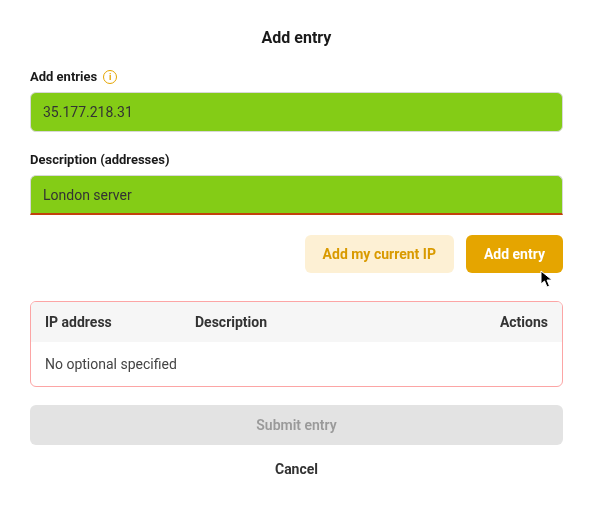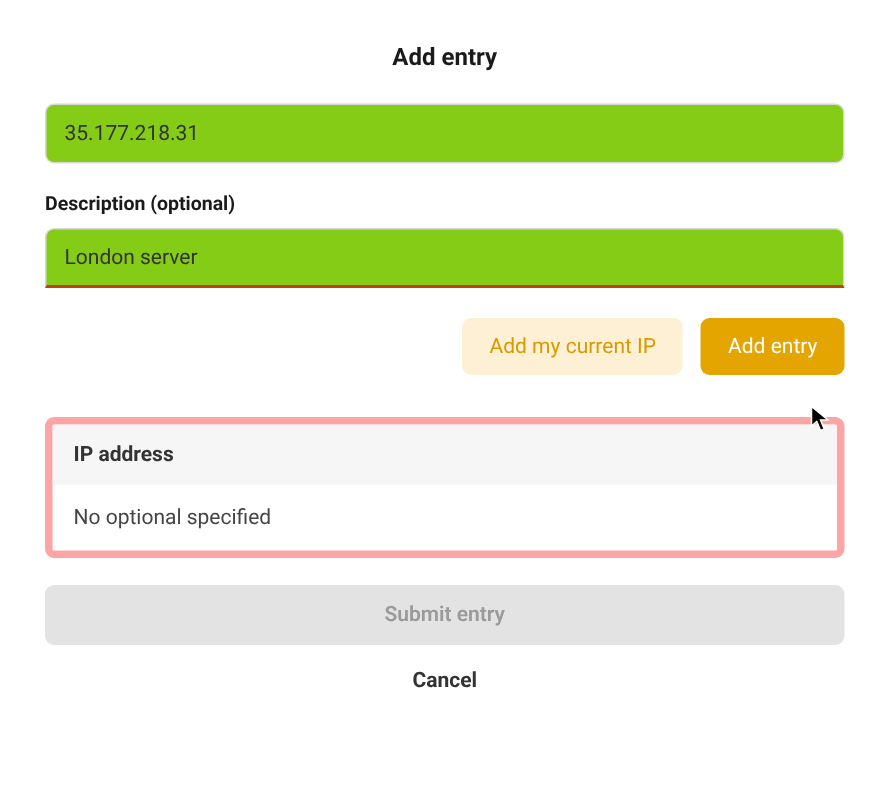--- a/index.html
+++ b/index.html
@@ -68,34 +68,34 @@
       justify-content: flex-end;
       gap: 12px;
       margin-top: 20px;
       margin-bottom: 28px;
     }
     .btn {
       border: none;
       border-radius: 6px;
       padding: 11px 18px;
       font-size: 14px;
-      font-weight: 400;
+      font-weight: 700;
       cursor: pointer;
       font-family: inherit;
     }
     .btn-light {
       background: #fdf0d4;
       color: #d99a00;
     }
     .btn-primary {
       background: #e5a500;
       color: #fff;
     }
     .table-wrap {
-      border: 5px solid #fca5a5;
+      border: 1px solid #fca5a5;
       border-radius: 6px;
       overflow: hidden;
       margin-bottom: 18px;
     }
     .table-header {
       display: flex;
       background: #f6f6f6;
       padding: 12px 14px;
       font-size: 14px;
       font-weight: 700;
@@ -138,38 +138,44 @@
     }
   </style>
 </head>
 <body>
 
 
 
 <h1 class="title">Add entry</h1>
 
 <div class="field-group">
+  <div class="field-label">
+    <span>Add entries</span>
+    <span class="info-icon">i</span>
+  </div>
   <input class="input" type="text" value="35.177.218.31" style="">
 </div>
 
 <div class="field-group">
   <div class="field-label">
-    <span>Description (optional)</span>
+    <span>Description (addresses)</span>
   </div>
   <input class="input focused" type="text" value="London server" style="">
 </div>
 
 <div class="button-row">
   <button class="btn btn-light">Add my current IP</button>
   <button class="btn btn-primary">Add entry</button>
 </div>
 
 <div class="table-wrap">
   <div class="table-header">
     <div class="col-ip">IP address</div>
+    <div class="col-desc">Description</div>
+    <div class="col-actions">Actions</div>
   </div>
   <div class="table-body">No optional specified</div>
 </div>
 
 <button class="btn-submit">Submit entry</button>
 
 <a class="cancel-link">Cancel</a>
 
 <div class="cursor-overlay">
   <svg width="18" height="20" viewBox="0 0 18 20">

